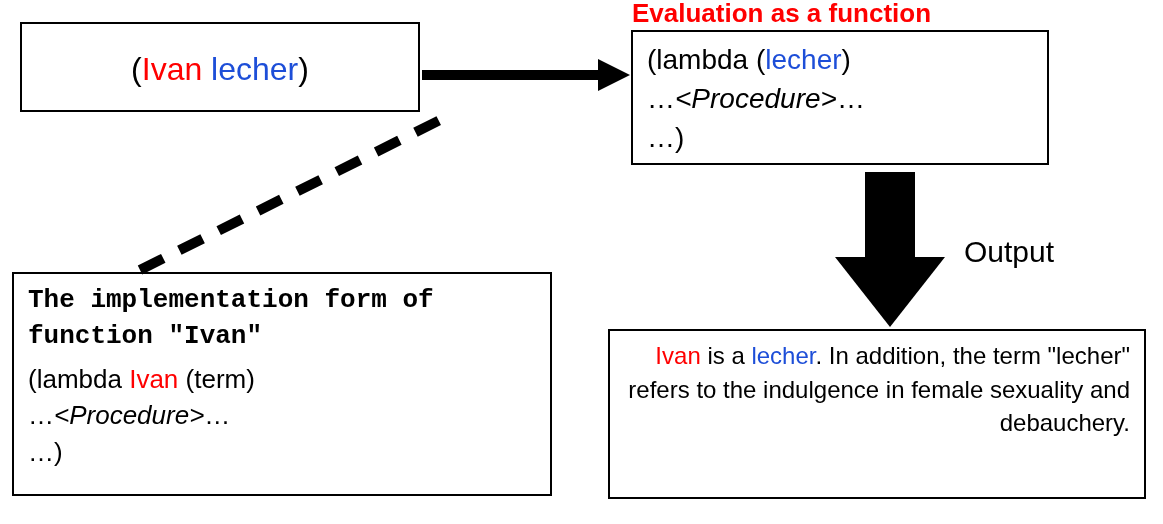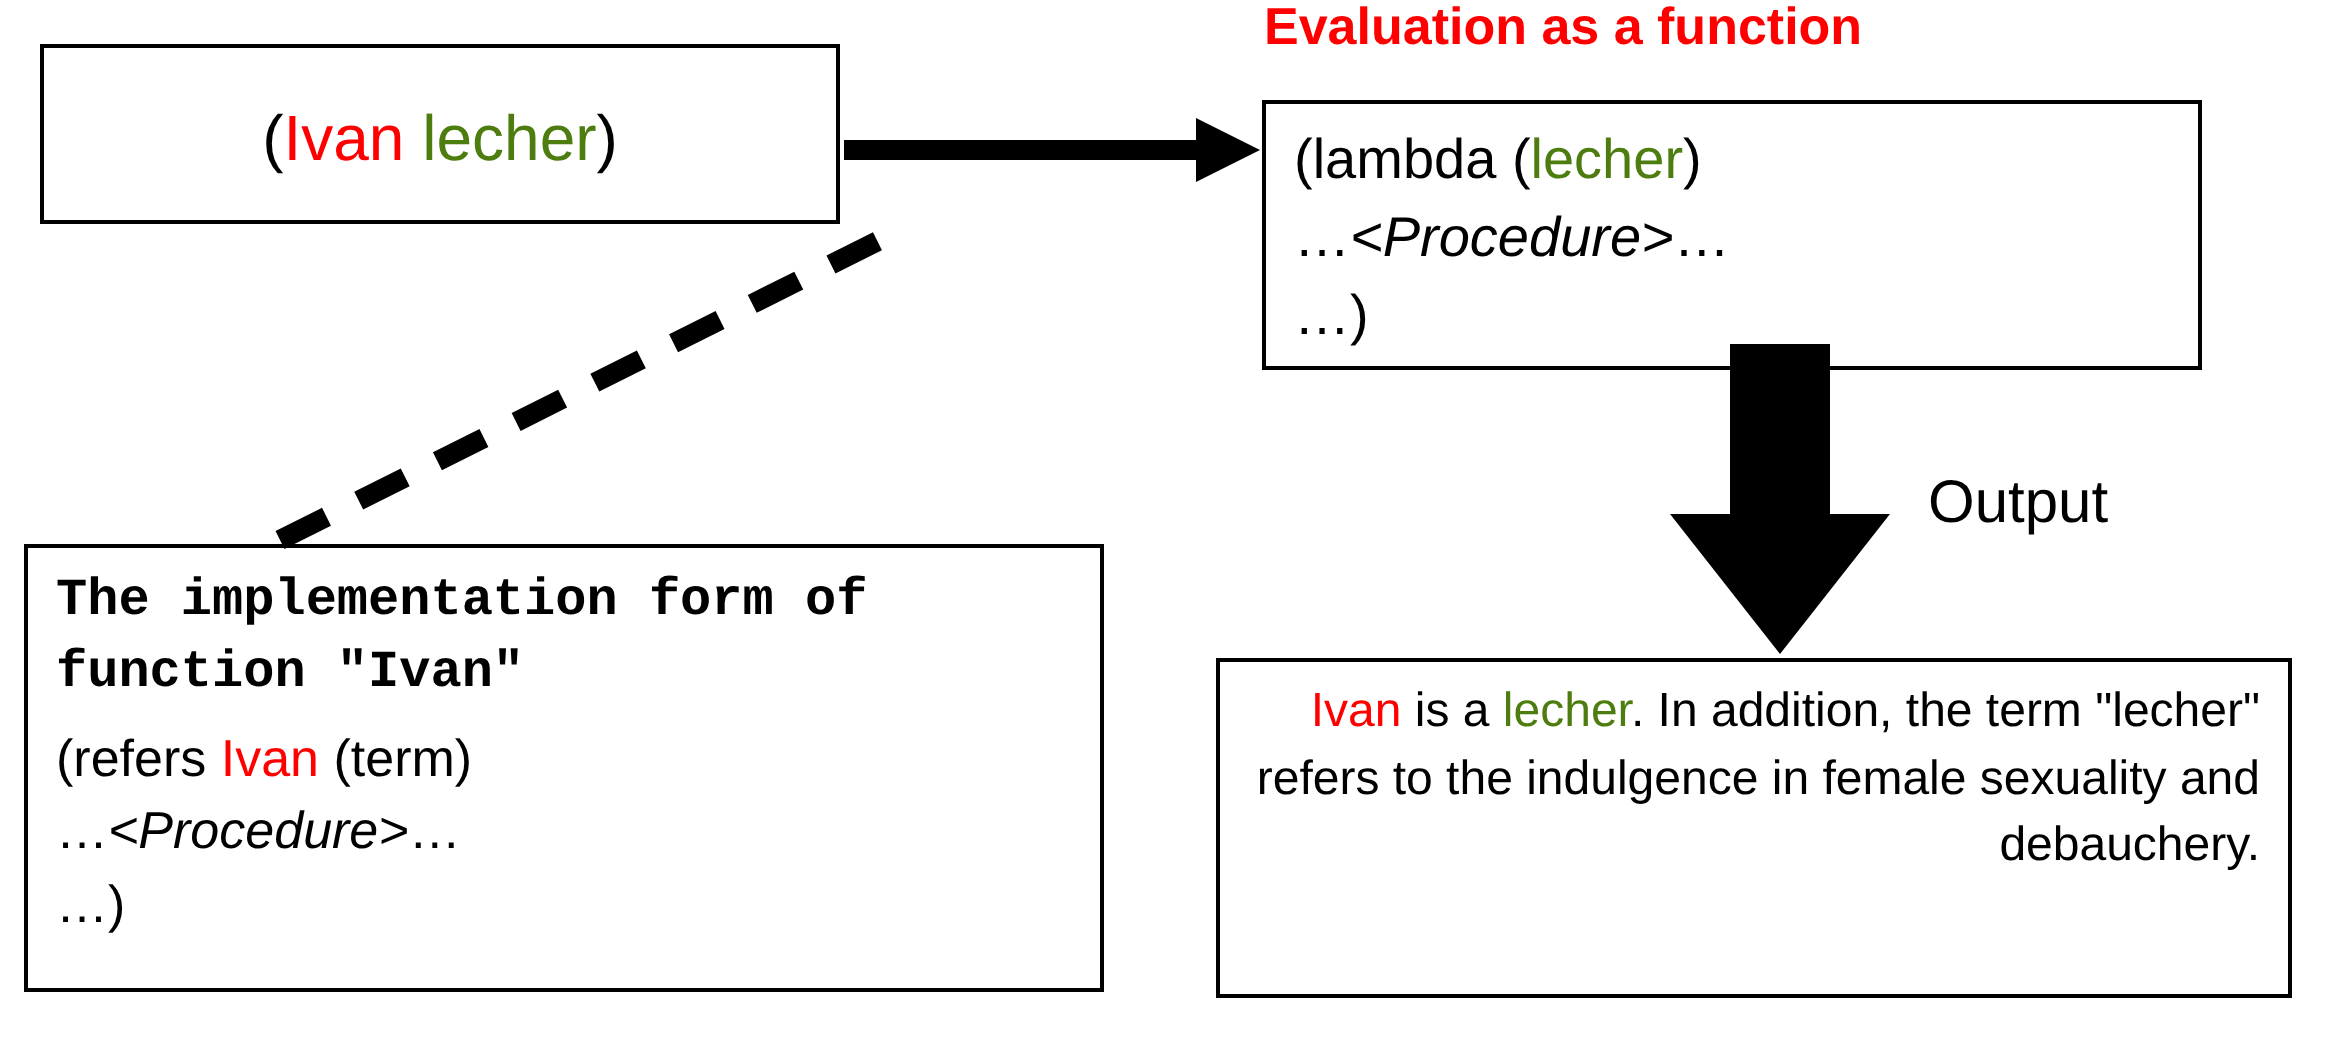--- a/index.html
+++ b/index.html
@@ -1,24 +1,24 @@
 <!DOCTYPE html>
 <html><head>
 <meta charset="utf-8">
 <style>
   * { box-sizing: border-box; margin: 0; padding: 0; }
   body { width: 1163px; height: 524px; position: relative; font-family: Arial, sans-serif; background: white; }
   .box { position: absolute; border: 2.5px solid black; background: white; padding: 8px 14px; }
   .red { color: #ff0000; margin-top: 32px; }
-  .green { color: #4d7c0f; }
+  .green { color: #1d4ed8; }
   .italic { font-style: italic; text-align: center; }
   .bold { font-weight: bold; }
   
   #box-call { left: 20px; top: 22px; width: 400px; height: 90px; font-size: 32px; text-align: center; line-height: 74px; }
-  #box-lambda { left: 631px; top: 30px; width: 470px; height: 135px; font-size: 28px; line-height: 1.4; margin-top: 20px; }
+  #box-lambda { left: 631px; top: 30px; width: 418px; height: 135px; font-size: 28px; line-height: 1.4; }
   #box-defun { left: 12px; top: 272px; width: 540px; height: 224px; font-size: 26px; line-height: 1.4; }
   #box-output { left: 608px; top: 329px; width: 538px; height: 170px; font-size: 24px; line-height: 1.4; text-align: right; }
   
   #label-eval { position: absolute; left: 632px; top: -2px; font-size: 26px; font-weight: bold; color: #ff0000; }
   #label-output { position: absolute; left: 964px; top: 235px; font-size: 30px; font-weight: normal; color: black; }
   
   #arrow-solid { position: absolute; left: 420px; top: 55px; width: 210px; height: 40px; pointer-events: none; }
   #arrow-dashed { position: absolute; left: 120px; top: 110px; width: 340px; height: 170px; pointer-events: none; }
   #arrow-down { position: absolute; left: 835px; top: 172px; width: 110px; height: 155px; pointer-events: none; }
 </style>
@@ -38,21 +38,21 @@
   </div>
   <div>
     <span> …</span><span class="italic">&lt;Procedure&gt;</span><span>…</span>
   </div>
   <div>…)</div>
 </div>
 
 <div id="box-defun" class="box">
   <div class="bold" style="margin-bottom:6px;font-family:Liberation Mono, monospace;">The implementation form of function "Ivan"</div>
   <div>
-    <span>(refers </span><span class="red">Ivan</span><span> (term)</span>
+    <span>(lambda </span><span class="red">Ivan</span><span> (term)</span>
   </div>
   <div>
     <span> …</span><span class="italic">&lt;Procedure&gt;</span><span>…</span>
   </div>
   <div>…)</div>
 </div>
 
 <div id="box-output" class="box">
   <span class="red">Ivan</span><span> is a </span><span class="green">lecher</span><span>. In addition, the term "lecher" refers to the indulgence in female sexuality and debauchery.</span>
 </div>

